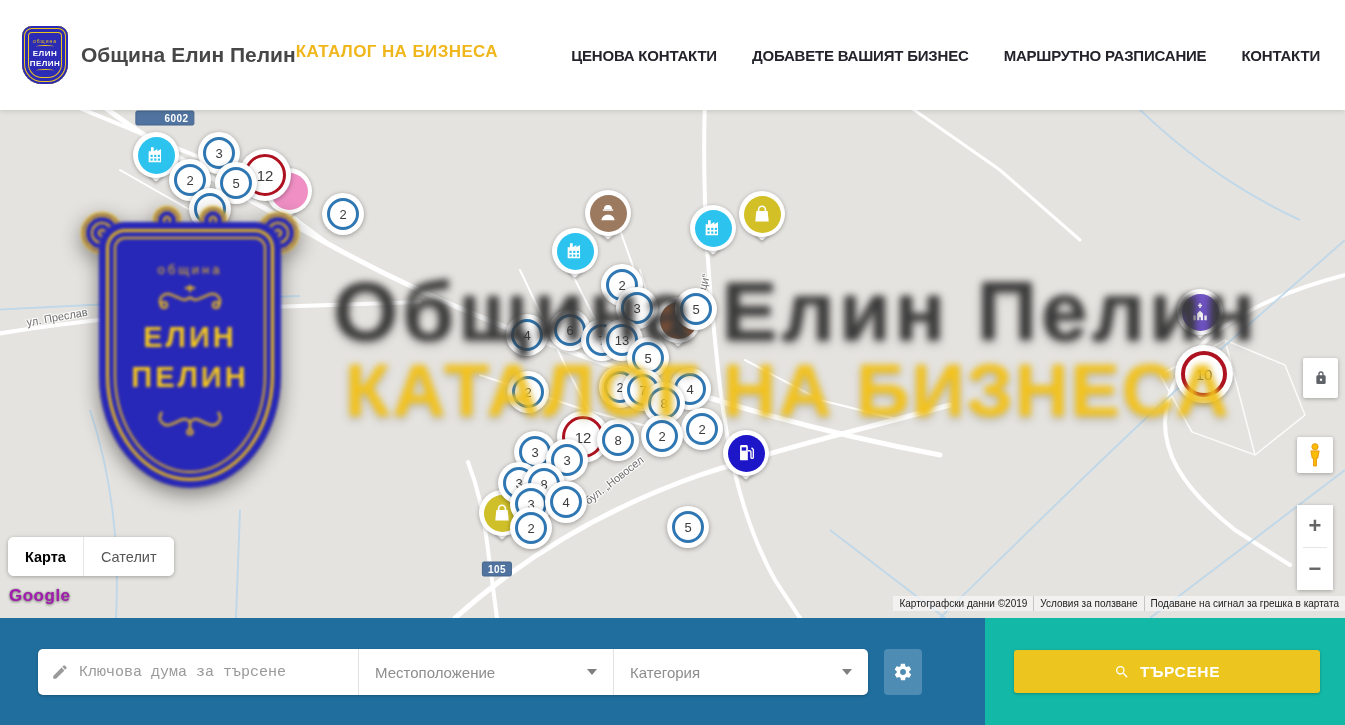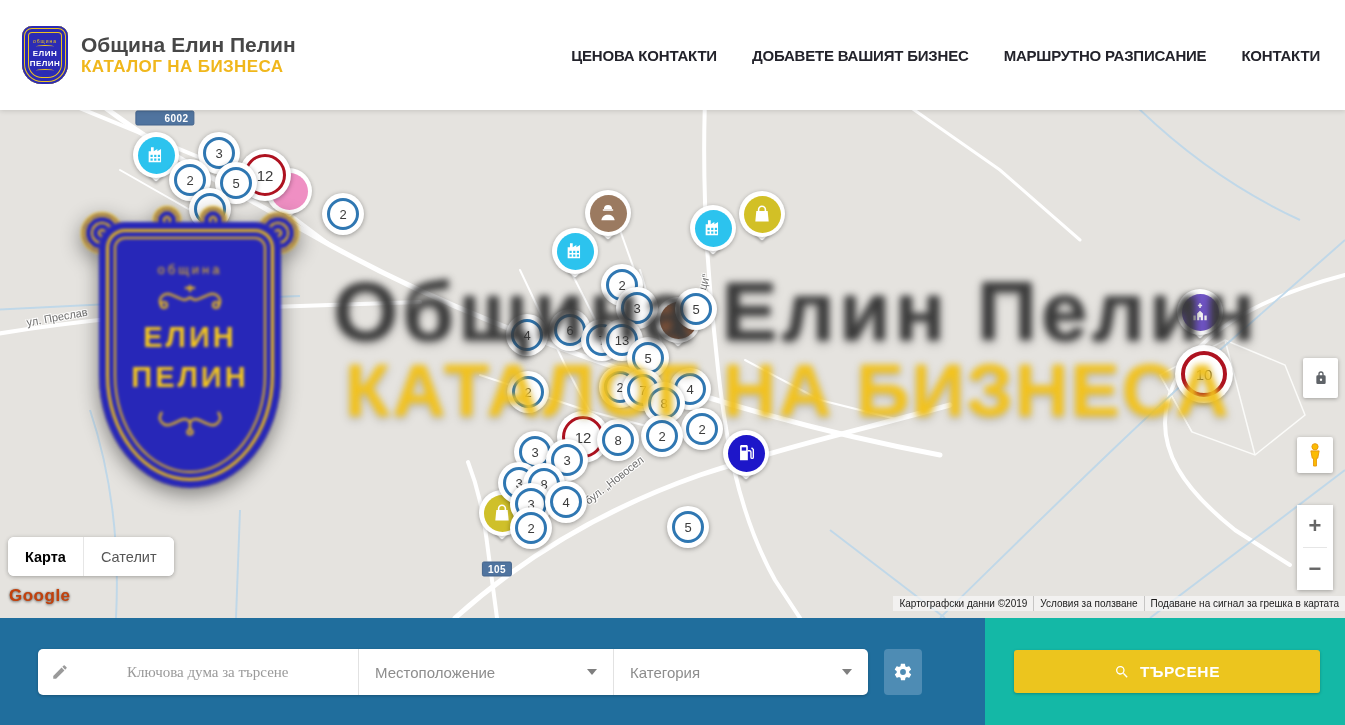--- a/index.html
+++ b/index.html
@@ -11,21 +11,21 @@
            display:flex; align-items:center; justify-content:space-between; padding:0 25px 0 22px;
            box-shadow:0 1px 5px rgba(0,0,0,.14); z-index:20; }
   .logo { display:flex; align-items:center; gap:13px; cursor:pointer; }
   .crest-small { width:46px; height:58px; position:relative; background:#2b2bb5;
                  border-radius:10px 10px 20px 20px;
                  box-shadow: inset 0 0 0 2px #2b2bb5, inset 0 0 0 3px #edc31f, inset 0 0 0 6px #2b2bb5, inset 0 0 0 7px #edc31f;
                  display:flex; flex-direction:column; align-items:center; justify-content:center; gap:1px; }
   .cs-top { font-size:5px; color:#edc31f; letter-spacing:1px; }
   .cs-orn { width:18px; height:3px; border-top:1px solid #edc31f; border-radius:50%; }
   .cs-name { font-size:8px; font-weight:700; color:#fff; line-height:1.15; letter-spacing:.5px; }
-  .logo-text { display:flex; flex-direction:column; line-height:1.2; }
+  .logo-text { display:flex; flex-direction:row; line-height:1.2; }
   .logo-title { font-size:21px; font-weight:700; color:#474747; }
   .logo-subtitle { font-size:17px; font-weight:700; color:#f0b71c; letter-spacing:.4px; }
   nav { display:flex; align-items:center; gap:35px; }
   nav a { text-decoration:none; color:#23232b; font-weight:700; font-size:15px; letter-spacing:-.2px; cursor:pointer; white-space:nowrap; }
 
   
   .map { position:absolute; top:110px; left:0; width:1345px; height:508px; background:#e5e3df; overflow:hidden; cursor:grab; }
   .roads { position:absolute; left:0; top:0; z-index:0; }
   #labels-layer, #markers-layer { position:absolute; inset:0; z-index:1; pointer-events:none; }
   .shield { position:absolute; background:#50749f; color:#fff; font-size:10px; font-weight:700;
@@ -79,21 +79,21 @@
   .cb-top { font-size:13px; color:#e9b91e; letter-spacing:3px; }
   .cb-name { font-size:29px; font-weight:700; color:#f2c51f; letter-spacing:3px; line-height:1.25; }
 
   
   .maptype { position:absolute; left:8px; top:427px; height:39px; display:flex; background:#fff; border-radius:6px;
              box-shadow:0 1px 4px rgba(0,0,0,.3); z-index:7; overflow:hidden; }
   .maptype button { border:none; background:#fff; height:100%; padding:0 17px; font-size:14.5px;
                     font-family:inherit; cursor:pointer; }
   .maptype .active { font-weight:700; color:#000; }
   .maptype .inactive { color:#565656; border-left:1px solid #e6e6e6; }
-  .google-logo { position:absolute; left:9px; top:476px; z-index:7; font-size:17px; font-weight:700; color:#c2410c;
+  .google-logo { position:absolute; left:9px; top:476px; z-index:7; font-size:17px; font-weight:700; color:#a21caf;
                  letter-spacing:.5px; cursor:pointer;
                  text-shadow:0 1px 3px rgba(0,0,0,.45), 0 0 2px rgba(0,0,0,.3); }
   .attribution { position:absolute; right:0; top:486px; z-index:7; display:flex; align-items:stretch;
                  background:rgba(245,245,245,.75); font-size:10px; color:#1a1a1a; }
   .attribution span { padding:2px 6px; white-space:nowrap; }
   .attribution span + span { border-left:1px solid rgba(0,0,0,.18); cursor:pointer; }
   .ctrl { position:absolute; background:#fff; border:none; box-shadow:0 1px 4px rgba(0,0,0,.3); cursor:pointer;
           display:flex; align-items:center; justify-content:center; z-index:7; border-radius:2px; }
   .ctrl-lock { left:1303px; top:248px; width:35px; height:40px; }
   .ctrl-pegman { left:1297px; top:327px; width:36px; height:36px; }
@@ -102,21 +102,21 @@
   .zoomctrl button { flex:1; border:none; background:#fff; font-size:22px; font-weight:700; color:#666;
                      cursor:pointer; font-family:inherit; }
   .zoomctrl .zdiv { height:1px; background:#e6e6e6; margin:0 6px; }
 
   
   .searchbar { position:absolute; top:618px; left:0; width:1345px; height:107px; background:#206e9d; z-index:20; }
   .right-panel { position:absolute; right:0; top:0; width:360px; height:107px; background:#14b8a6; }
   .search-group { position:absolute; left:38px; top:31px; width:830px; height:46px; background:#fff;
                   border-radius:5px; display:flex; box-shadow:0 1px 3px rgba(0,0,0,.25); }
   .sg-keyword { width:320px; display:flex; align-items:center; padding:0 13px; gap:10px; }
-  .sg-keyword input { border:none; outline:none; flex:1; font-size:15px; color:#555; font-family:Liberation Serif, serif; background:transparent;margin-left:48px; }
+  .sg-keyword input { border:none; outline:none; flex:1; font-size:15px; color:#555; font-family:Liberation Mono, monospace; background:transparent; }
   .sg-keyword input::placeholder { color:#9a9a9a; opacity:1; }
   .sg-select { width:255px; border-left:1px solid #e2e2e2; display:flex; align-items:center;
                justify-content:space-between; padding:0 16px; color:#8d8d8d; font-size:15px; cursor:pointer; }
   .caret { width:0; height:0; border-left:5px solid transparent; border-right:5px solid transparent;
            border-top:6px solid #7f7f7f; }
   .gear-btn { position:absolute; left:884px; top:31px; width:38px; height:46px; background:#4e8cb4; border:none;
               border-radius:4px; display:flex; align-items:center; justify-content:center; cursor:pointer; }
   .search-btn { position:absolute; left:29px; top:32px; width:306px; height:43px; background:#ecc51e; border:none;
                 border-radius:3px; color:#fff; font-weight:700; font-size:15.5px; letter-spacing:.6px;
                 display:flex; align-items:center; justify-content:center; gap:10px; cursor:pointer;

